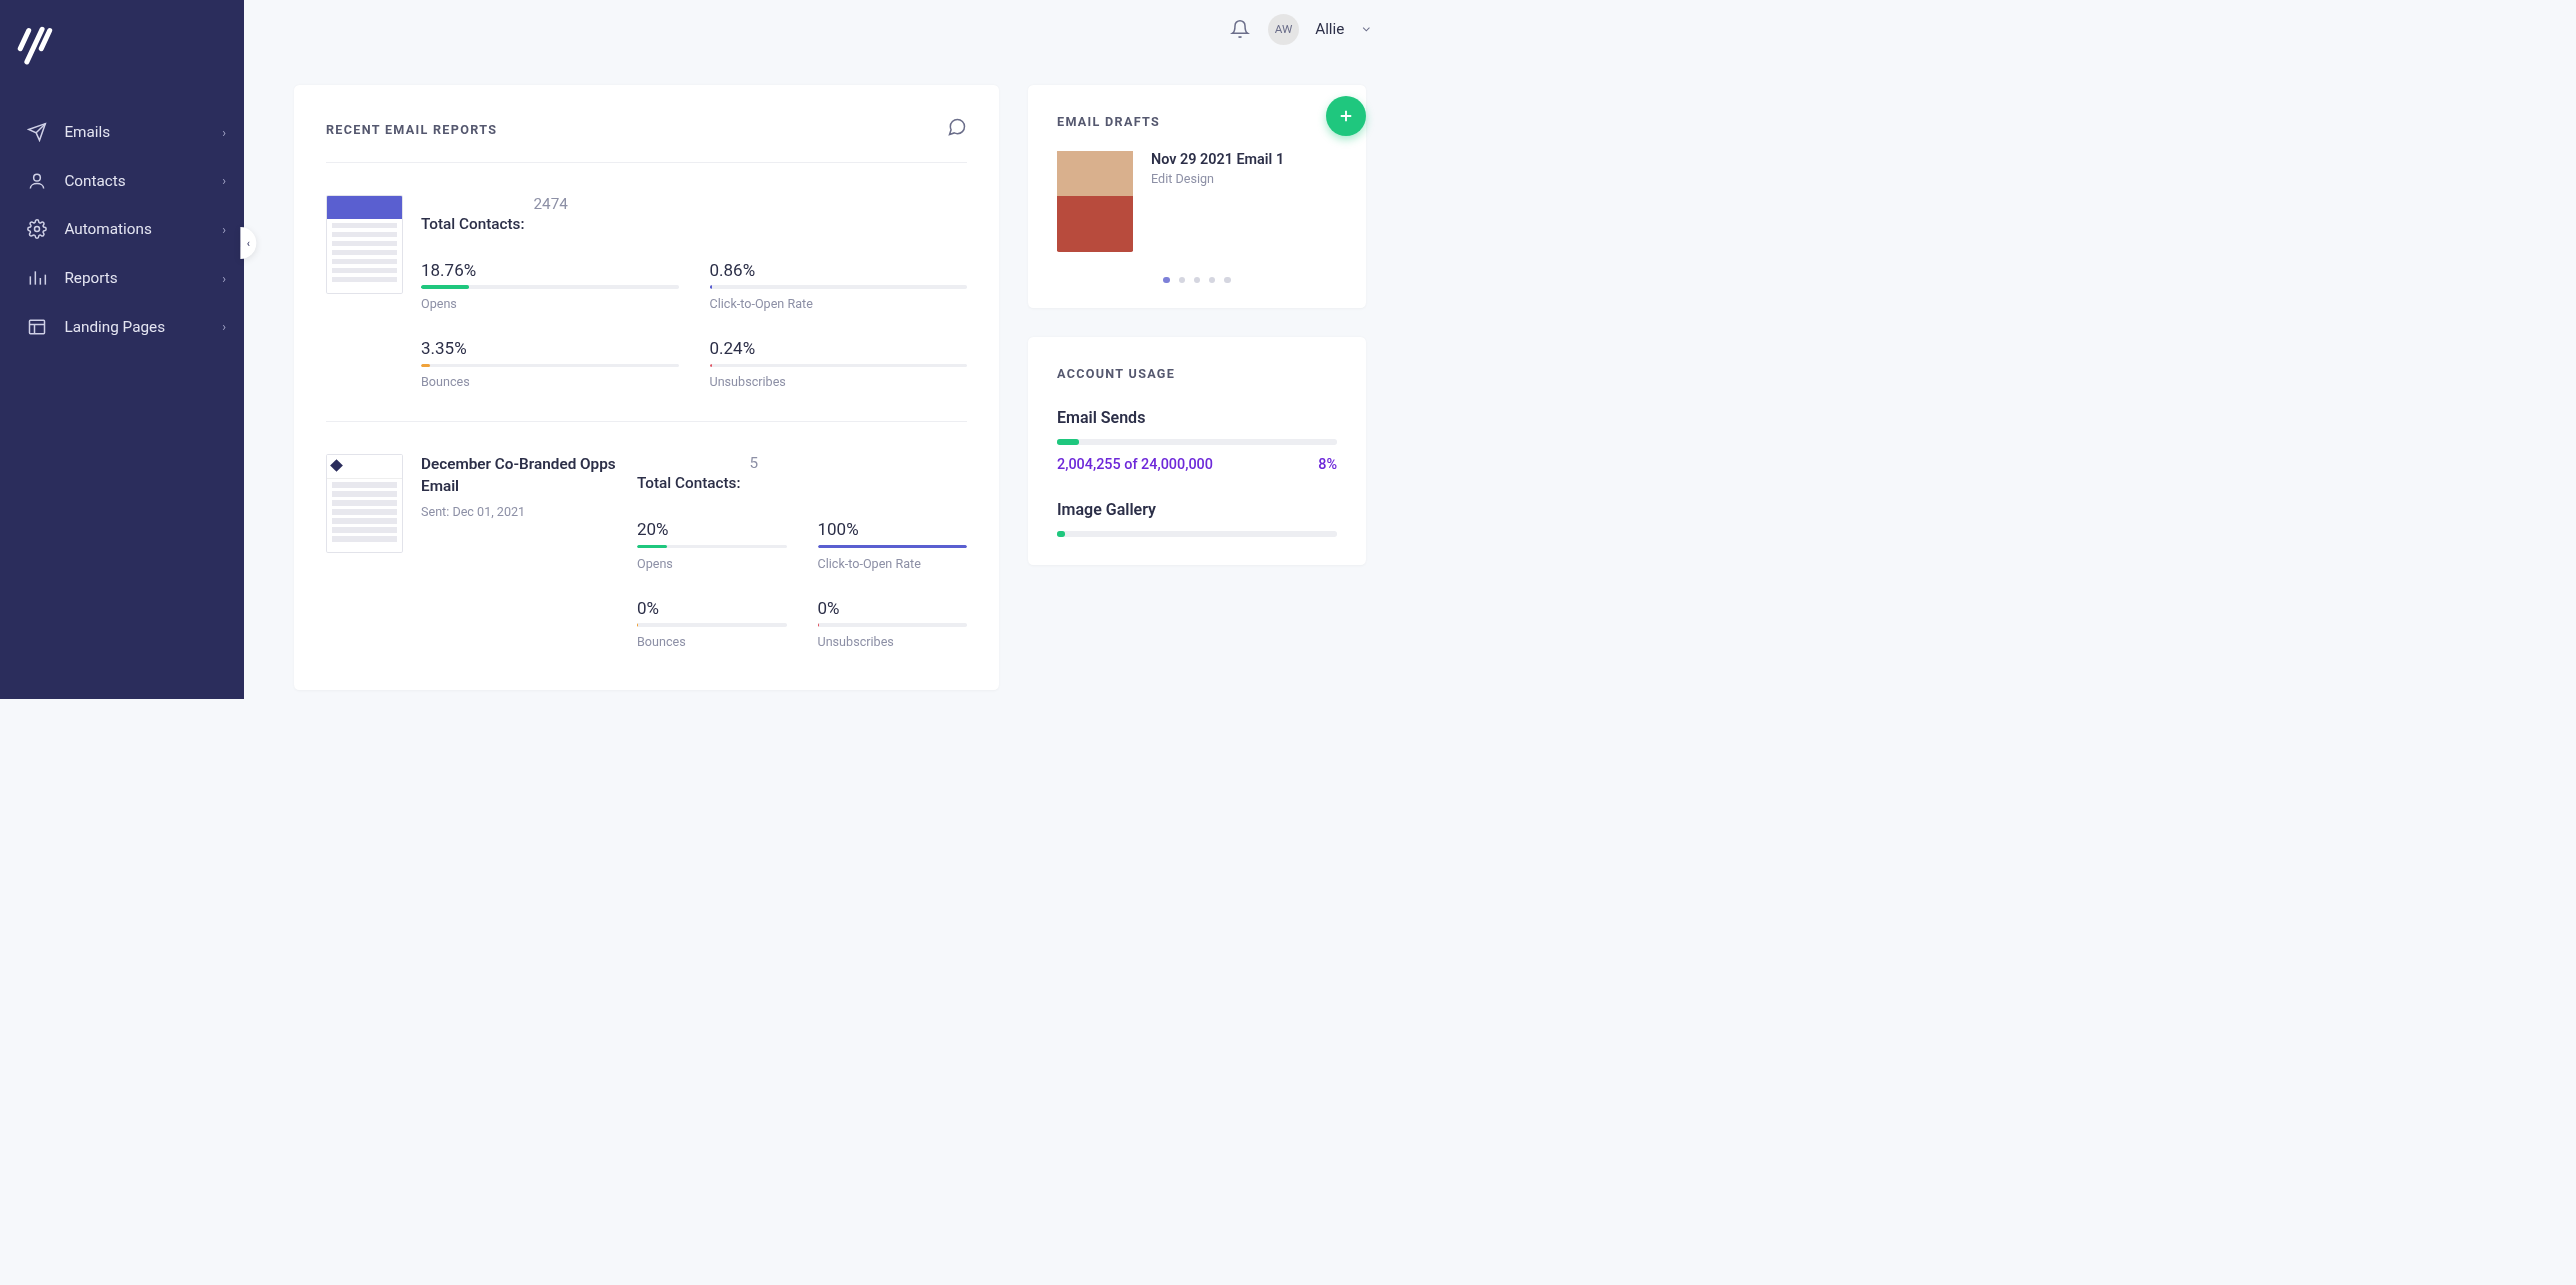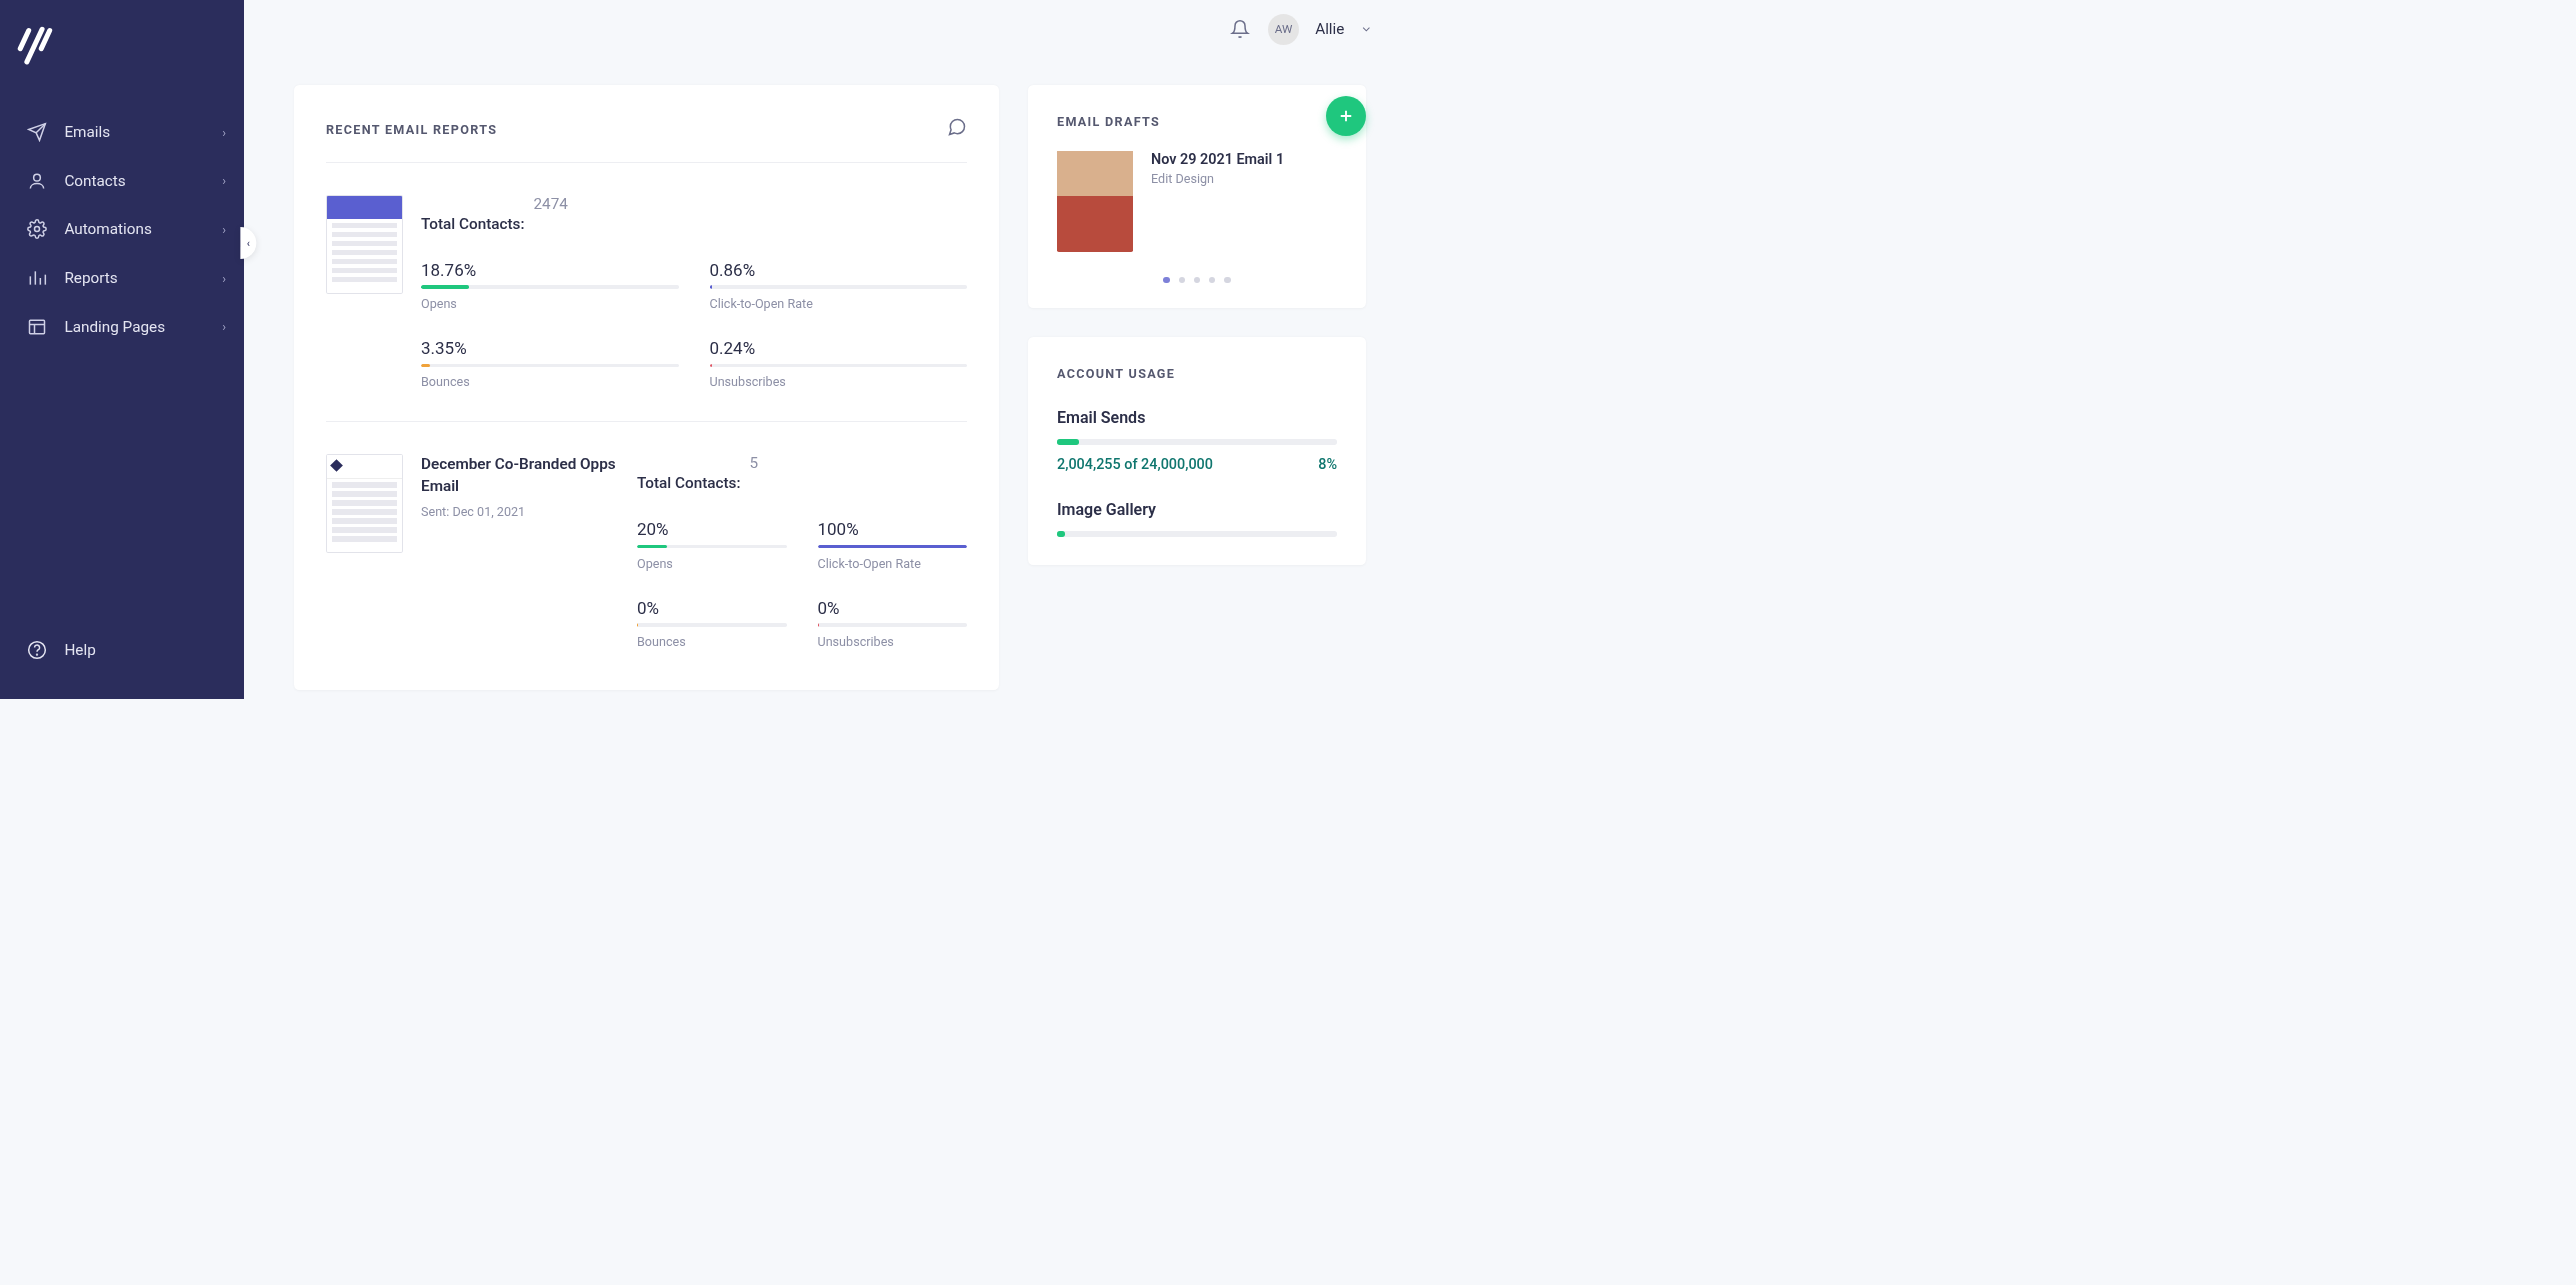--- a/index.html
+++ b/index.html
@@ -84,21 +84,21 @@
 .draft-link { font-size:12.6px; color:#8d90a6; cursor:pointer;}
 .dots { display:flex; justify-content:center; gap:9px; margin-top:25px;}
 .dot { width:6.3px;height:6.3px;border-radius:50%; background:#d5d6e0;}
 .dot.active{ background:#7d80d8;}
 
 
 .usage { padding: 29px 29px 18px 29px; }
 .usage-title { font-size:16px; font-weight:600; color:#2c2f48; margin: 27px 0 12.6px 0;}
 .usage-bar { height:5.4px; background:#edeef2; border-radius:2.7px; position:relative; margin-bottom:10.8px;}
 .usage-fill { position:absolute; left:0; top:0; bottom:0; background:#1fc77e; border-radius:2.7px;}
-.usage-row { display:flex; justify-content:space-between; font-size:14.4px; color:#0f766e; font-weight:500;}
+.usage-row { display:flex; justify-content:space-between; font-size:14.4px; color:#6d28d9; font-weight:500;}
 
 svg{display:block;}
 </style>
 </head>
 <body>
 
 <div class="sidebar">
   <div class="logo-area">
     <div class="logo-mark">
         <span></span>
@@ -152,32 +152,20 @@
     <div class="nav-item">
       <span class="icon-slot">
         <svg width="20" height="20" viewBox="0 0 24 24" fill="none" stroke="currentColor" stroke-width="1.8">
             <rect x="3" y="4" width="18" height="16" rx="1"></rect>
             <path d="M3 9h18"></path>
             <path d="M9 9v11"></path>
           </svg>
       </span>
       <span>Landing Pages</span>
       <span class="chevron">›</span>
-    </div>
-  </div>
-  <div class="sidebar-footer">
-    <div class="help-item">
-      <span class="icon-slot">
-        <svg width="20" height="20" viewBox="0 0 24 24" fill="none" stroke="currentColor" stroke-width="1.8">
-            <circle cx="12" cy="12" r="10"></circle>
-            <path d="M9.1 9a3 3 0 1 1 5.3 2c-.9.9-2.4 1.3-2.4 3"></path>
-            <circle cx="12" cy="17.5" r="0.5" fill="currentColor"></circle>
-          </svg>
-      </span>
-      <span>Help</span>
     </div>
   </div>
 </div>
 
 <div class="collapse-tab">‹</div>
 
 <div class="topbar">
   <div class="bell">
     <svg width="20" height="20" viewBox="0 0 24 24" fill="none" stroke="currentColor" stroke-width="1.8">
         <path d="M18 8a6 6 0 0 0-12 0c0 7-3 9-3 9h18s-3-2-3-9"></path>

